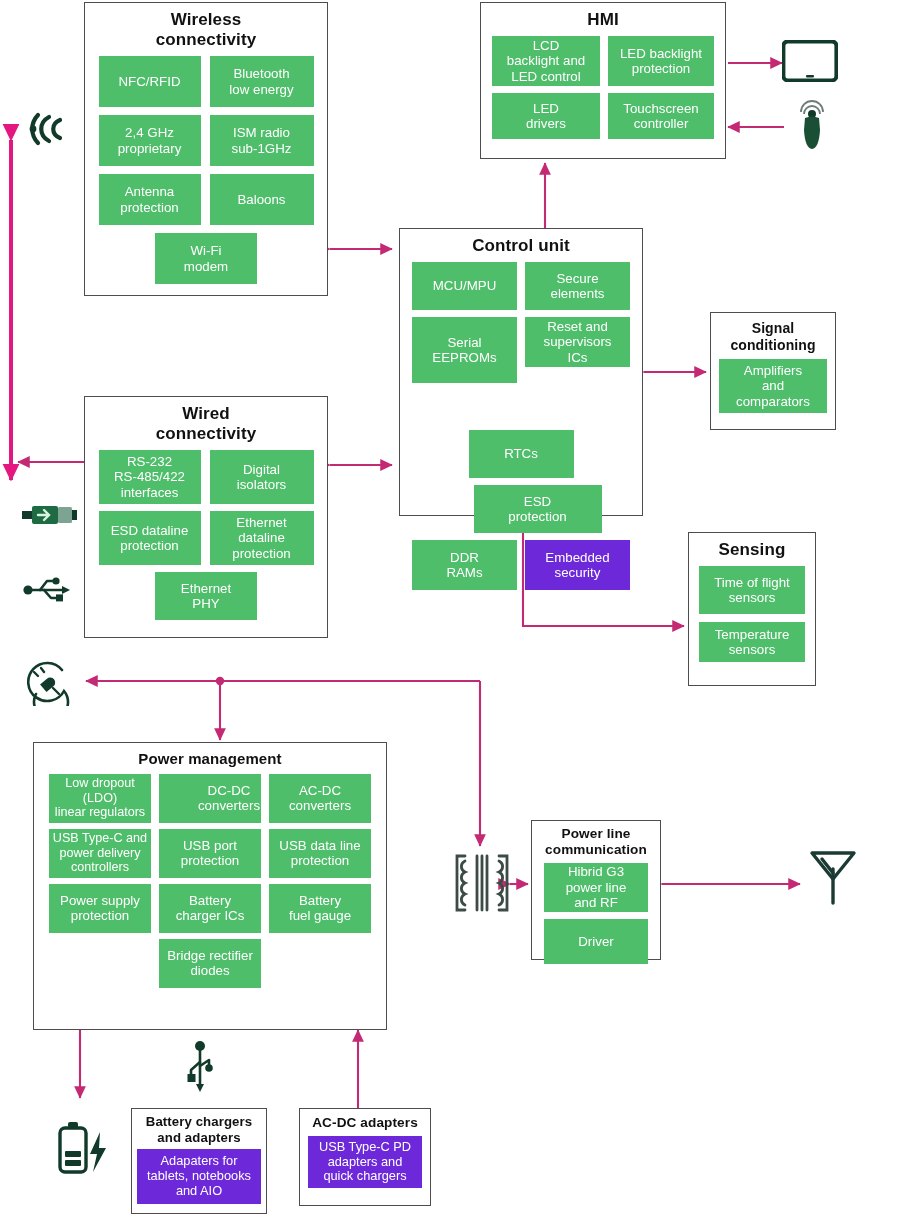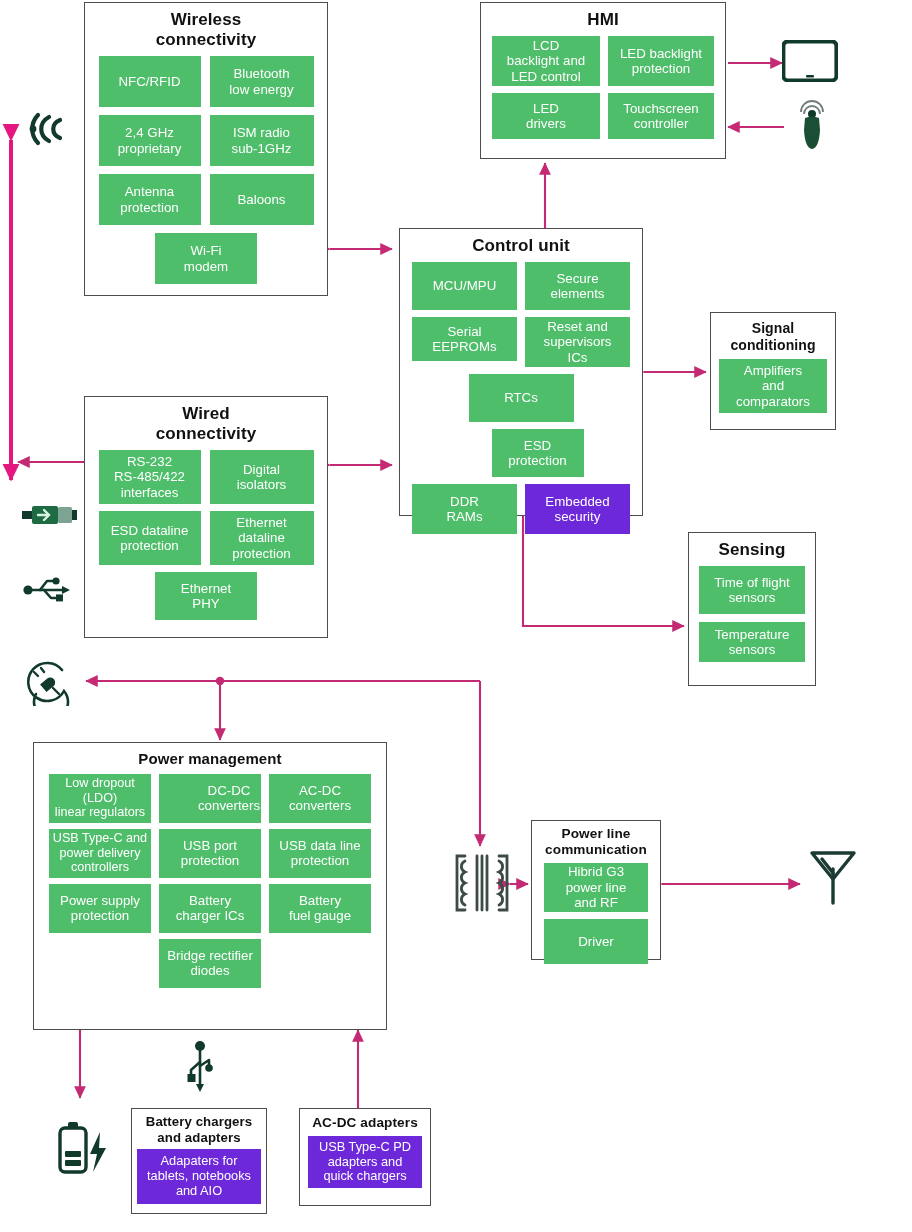--- a/index.html
+++ b/index.html
@@ -264,24 +264,24 @@
       <div class="cell" style="width:108px;height:46px;">LED<br>drivers</div>
       <div class="cell" style="width:106px;height:46px;">Touchscreen<br>controller</div>
     </div>
   </div>
 
   <div class="group" style="left:399px;top:228px;width:244px;height:288px;">
     <div class="group-title">Control unit</div>
     <div class="cells" style="gap:7px 8px;">
       <div class="cell" style="width:105px;height:48px;">MCU/MPU</div>
       <div class="cell" style="width:105px;height:48px;">Secure<br>elements</div>
-      <div class="cell" style="width:105px;height:44px;">Serial<br>EEPROMs</div>
+      <div class="cell" style="width:105px;height:66px;">Serial<br>EEPROMs</div>
       <div class="cell" style="width:105px;height:50px;">Reset and<br>supervisors<br>ICs</div>
-      <div class="cell" style="width:105px;height:48px;">RTCs</div>
-      <div class="cell" style="width:92px;height:48px;margin-left:33px;">ESD<br>protection</div>
+      <div class="cell" style="width:105px;height:48px;margin-top:40px;">RTCs</div>
+      <div class="cell" style="width:128px;height:48px;margin-left:33px;">ESD<br>protection</div>
       <div class="cell" style="width:105px;height:50px;">DDR<br>RAMs</div>
       <div class="cell dark" style="width:105px;height:50px;">Embedded<br>security</div>
     </div>
   </div>
 
   <div class="group" style="left:84px;top:396px;width:244px;height:242px;">
     <div class="group-title">
       <div>Wired</div>
       <div>connectivity</div>
     </div>

